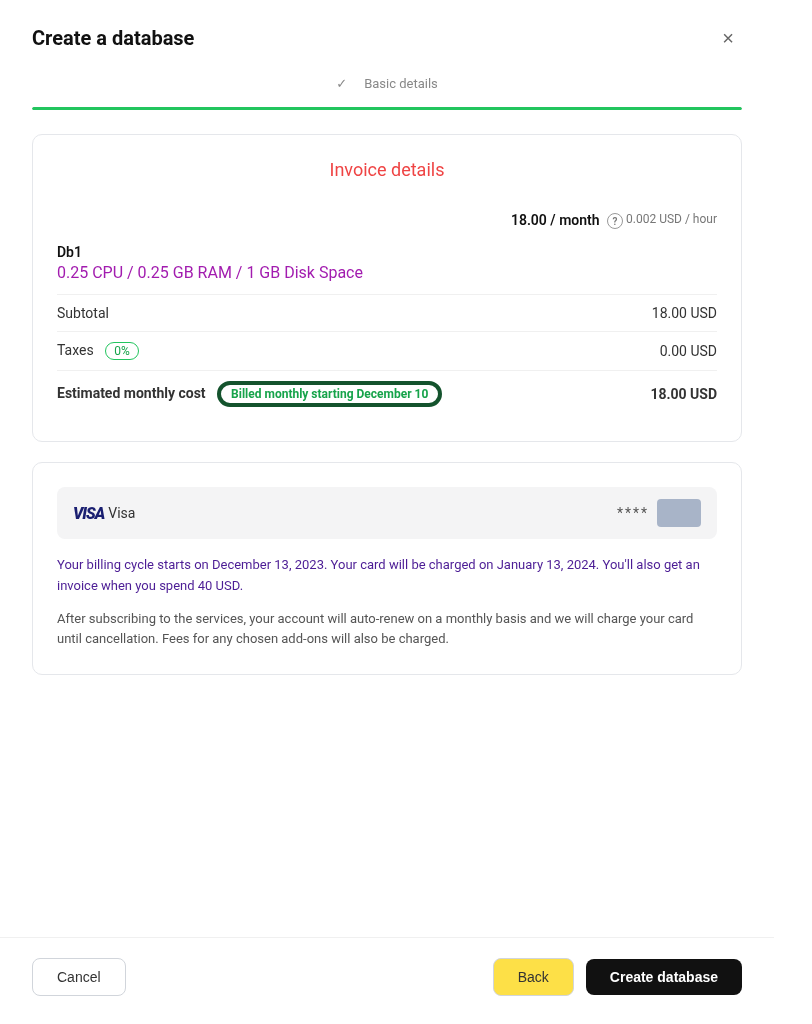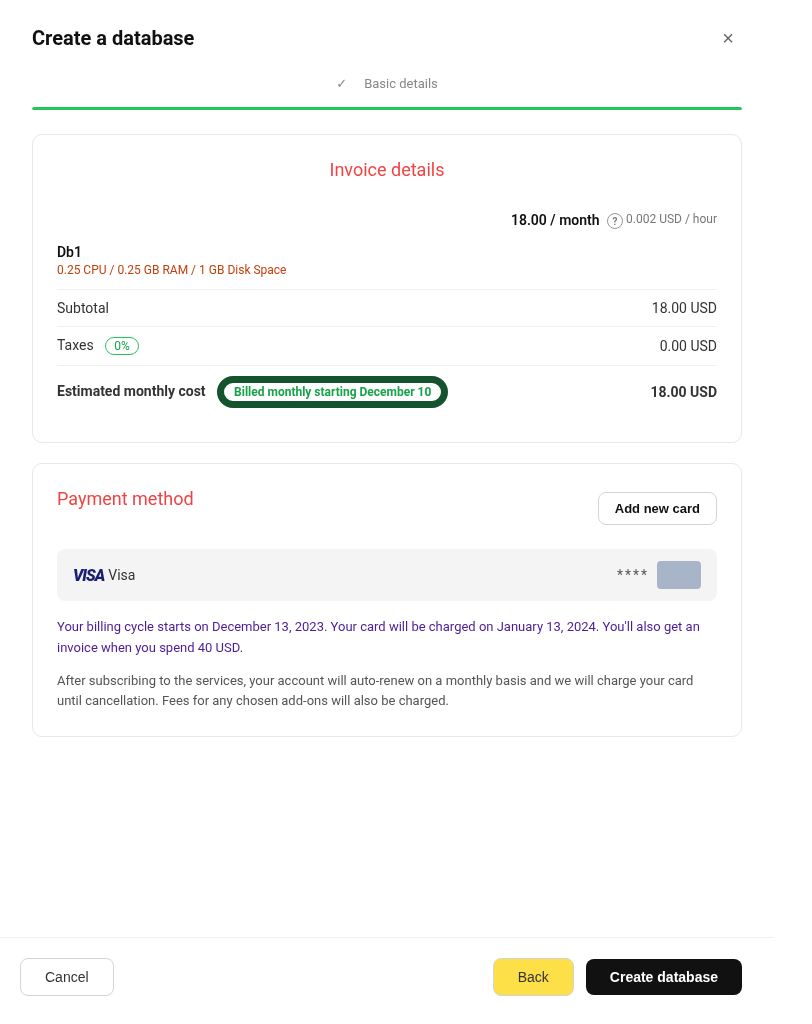--- a/index.html
+++ b/index.html
@@ -156,22 +156,22 @@
       margin-top: 32px;
     }
 
     .invoice-item-name {
       font-size: 14px;
       font-weight: 600;
       color: #111;
     }
 
     .invoice-item-sub {
-      font-size: 12px;
-      color: #c2410c;
+      font-size: 16px;
+      color: #a21caf;
     }
 
     .invoice-item-right {
       text-align: right;
       display: flex;
       flex-direction: row;
       gap: 3px;
     }
 
     .invoice-price {
@@ -236,21 +236,21 @@
       border-radius: 20px;
       padding: 1px 8px;
       font-size: 12px;
       color: #16a34a;
       margin-left: 8px;
     }
 
     .billed-badge {
       display: inline-flex;
       align-items: center;
-      border: 7px solid #14532d;
+      border: 4px solid #14532d;
       border-radius: 20px;
       padding: 2px 10px;
       font-size: 12px;
       color: #16a34a;
       margin-left: 8px;
       white-space: nowrap;
     }
 
     
     .payment-header {
@@ -330,21 +330,21 @@
       font-size: 13px;
       color: #555;
       line-height: 1.6;
     }
 
     
     .dialog-footer {
       display: flex;
       justify-content: space-between;
       align-items: center;
-      padding: 20px 32px 28px 20px;
+      padding: 20px 32px 28px 32px;
       border-top: 1px solid #f0f0f0;
       margin-top: auto;
     }
 
     .footer-left {
       display: flex;
       gap: 12px;
     }
 
     .cancel-btn {
@@ -443,24 +443,20 @@
       <div class="invoice-row">
         <span class="invoice-row-label bold">
           <span>Estimated monthly cost</span>
           <span class="billed-badge">Billed monthly starting December 10</span>
         </span>
         <span class="invoice-row-value bold">18.00 USD</span>
       </div>
     </div>
 
     <div class="card">
-      <div class="payment-header">
-        <div class="card-title">Payment method</div>
-        <button class="add-card-btn">Add new card</button>
-      </div>
 
       <div class="visa-card-row">
         <div class="visa-card-left">
           <span class="visa-logo">VISA</span>
           <span class="visa-label">Visa</span>
         </div>
         <div class="visa-card-right">
           <span class="card-dots">****</span>
           <div class="card-last4-block"></div>
         </div>

